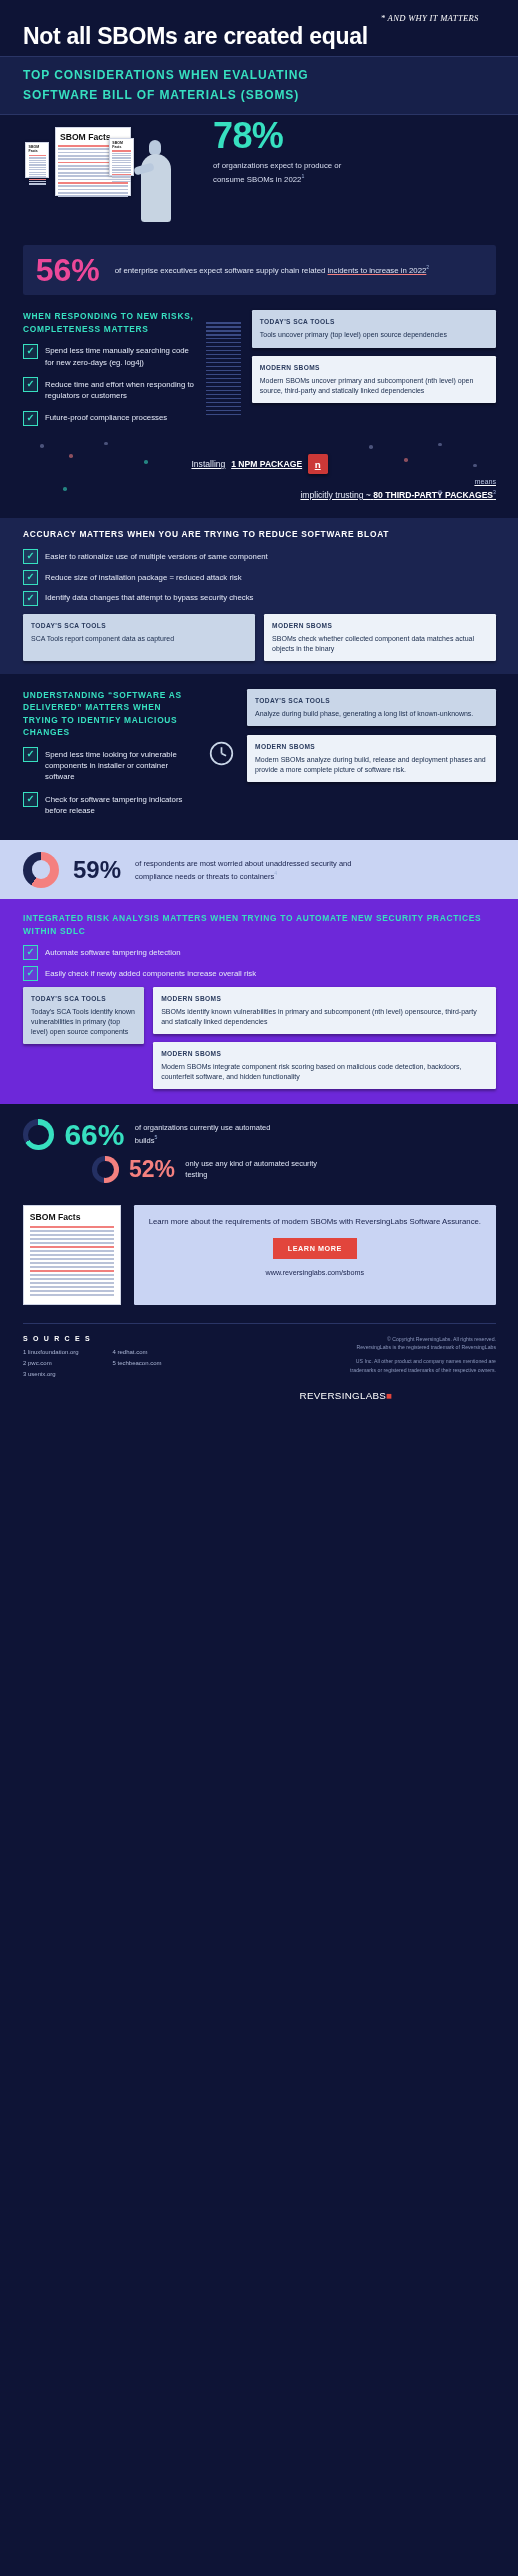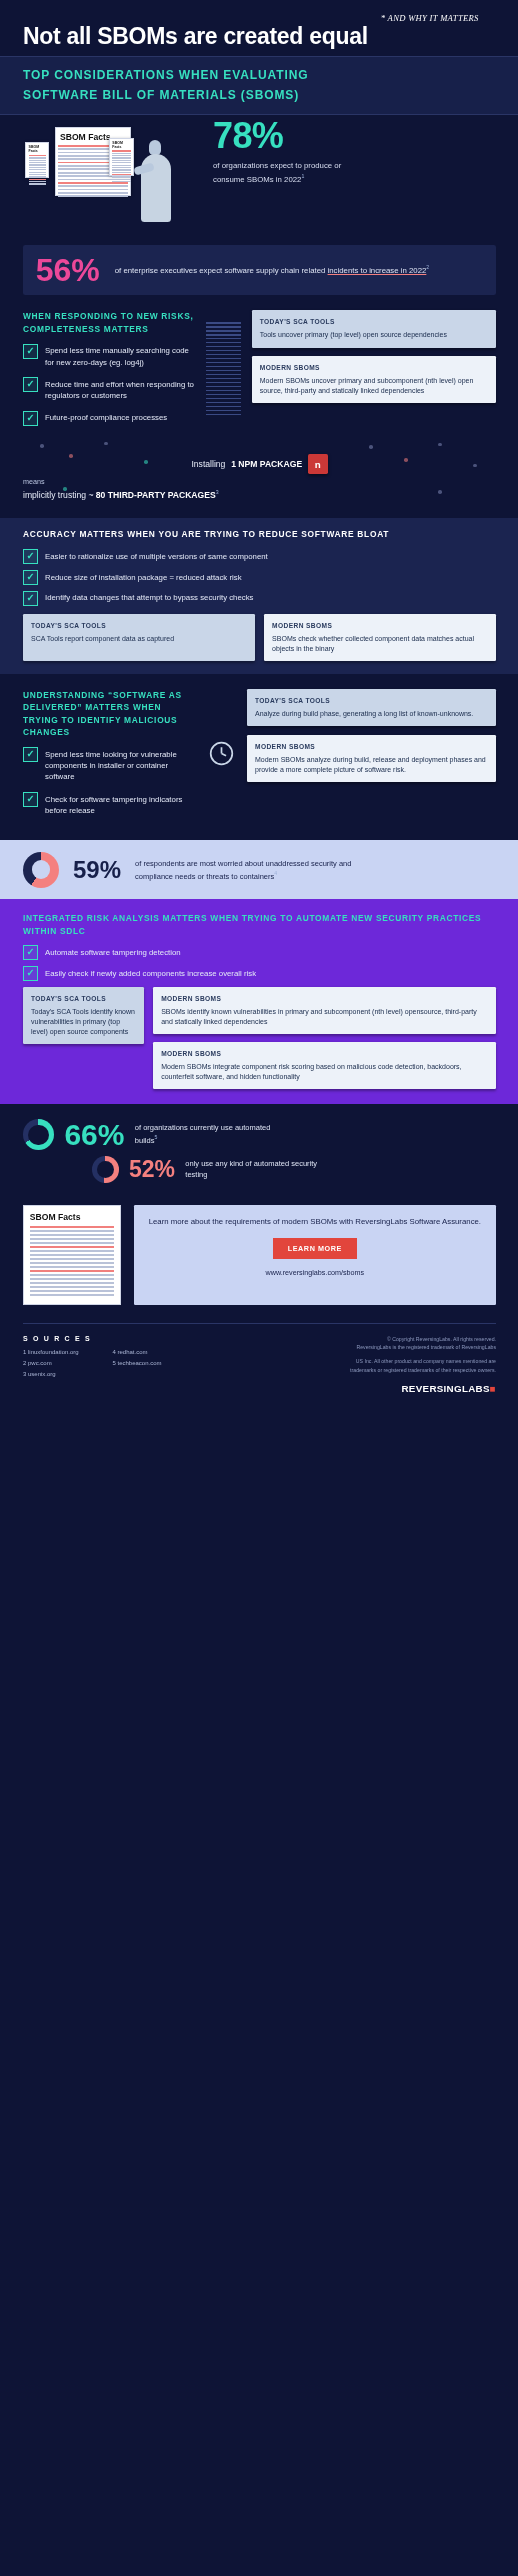--- a/index.html
+++ b/index.html
@@ -113,21 +113,21 @@
   }
   .card.today { background: #c9d6e8; }
   .card .ct { font-weight: bold; font-size: 6.6px; letter-spacing: 0.4px; color:#2a3b5e; margin-bottom: 3.5px; text-transform: uppercase; }
   .card.white { background:#edf2f9; }
 
   .lines { position:absolute; }
   .lines i { display:block; height: 1.7px; background:#3a4a84; margin-bottom: 2.3px; }
 
   
   .npm {
-    text-align: left; padding: 17.3px 23px 15px 23px; position: relative;
+    text-align: right; padding: 17.3px 23px 15px 23px; position: relative; text-decoration: underline;
   }
   .npm .l1 { font-size: 8.6px; color:#e7ecf8; display:flex; align-items:center; justify-content:center; gap:5.8px; }
   .npm .l1 b { color:#ffffff; }
   .npm .means { font-size: 7.2px; color:#b9c4e0; margin: 3.5px 0 2.3px 0; }
   .npm .l2 { font-size: 8.6px; color:#e7ecf8; }
   .npm .l2 b { color:#ffffff; }
   .cube {
     width: 19.6px; height: 19.6px; background:#cb3837; border-radius: 1.7px;
     display:inline-flex; align-items:center; justify-content:center;
     color:#fff; font-weight:bold; font-size: 9.8px; box-shadow: 0 1.2px 3.5px rgba(0,0,0,.45);
@@ -195,21 +195,21 @@
     font-size: 7.2px; letter-spacing:0.6px; padding: 6.3px 15px; border:none; cursor:pointer;
   }
   .cta-box .url { font-size: 7.2px; margin-top: 9.2px; color:#17204a; }
 
   
   .footer { border-top: 0.6px solid #2a3566; margin: 3.5px 23px 0 23px; padding: 10.4px 0 15px 0; display:flex; }
   .sources-title { font-size: 7px; letter-spacing: 1.7px; font-weight:bold; color:#fff; margin-bottom: 5.8px; }
   .sources { flex: 0 0 173px; }
   .sources ol { list-style:none; font-size: 6px; color:#aab5d4; line-height: 1.8; columns: 2; }
   .legal { flex:1; text-align:right; font-size: 5.2px; color:#8c98bd; line-height:1.7; }
-  .brand { text-align:right; margin-top: 8px; font-size: 9.8px; font-weight:bold; letter-spacing: 0.3px; color:#fff; }
+  .brand { text-align:center; margin-top: 15px; font-size: 9.8px; font-weight:normal; letter-spacing: 0.3px; color:#fff; }
   .brand .tm { color:#e2453c; }
 
   .spacer-sm { height: 4.6px; }
 </style>
 </head>
 <body>
 
 <div class="page">
 
   <div class="header">

